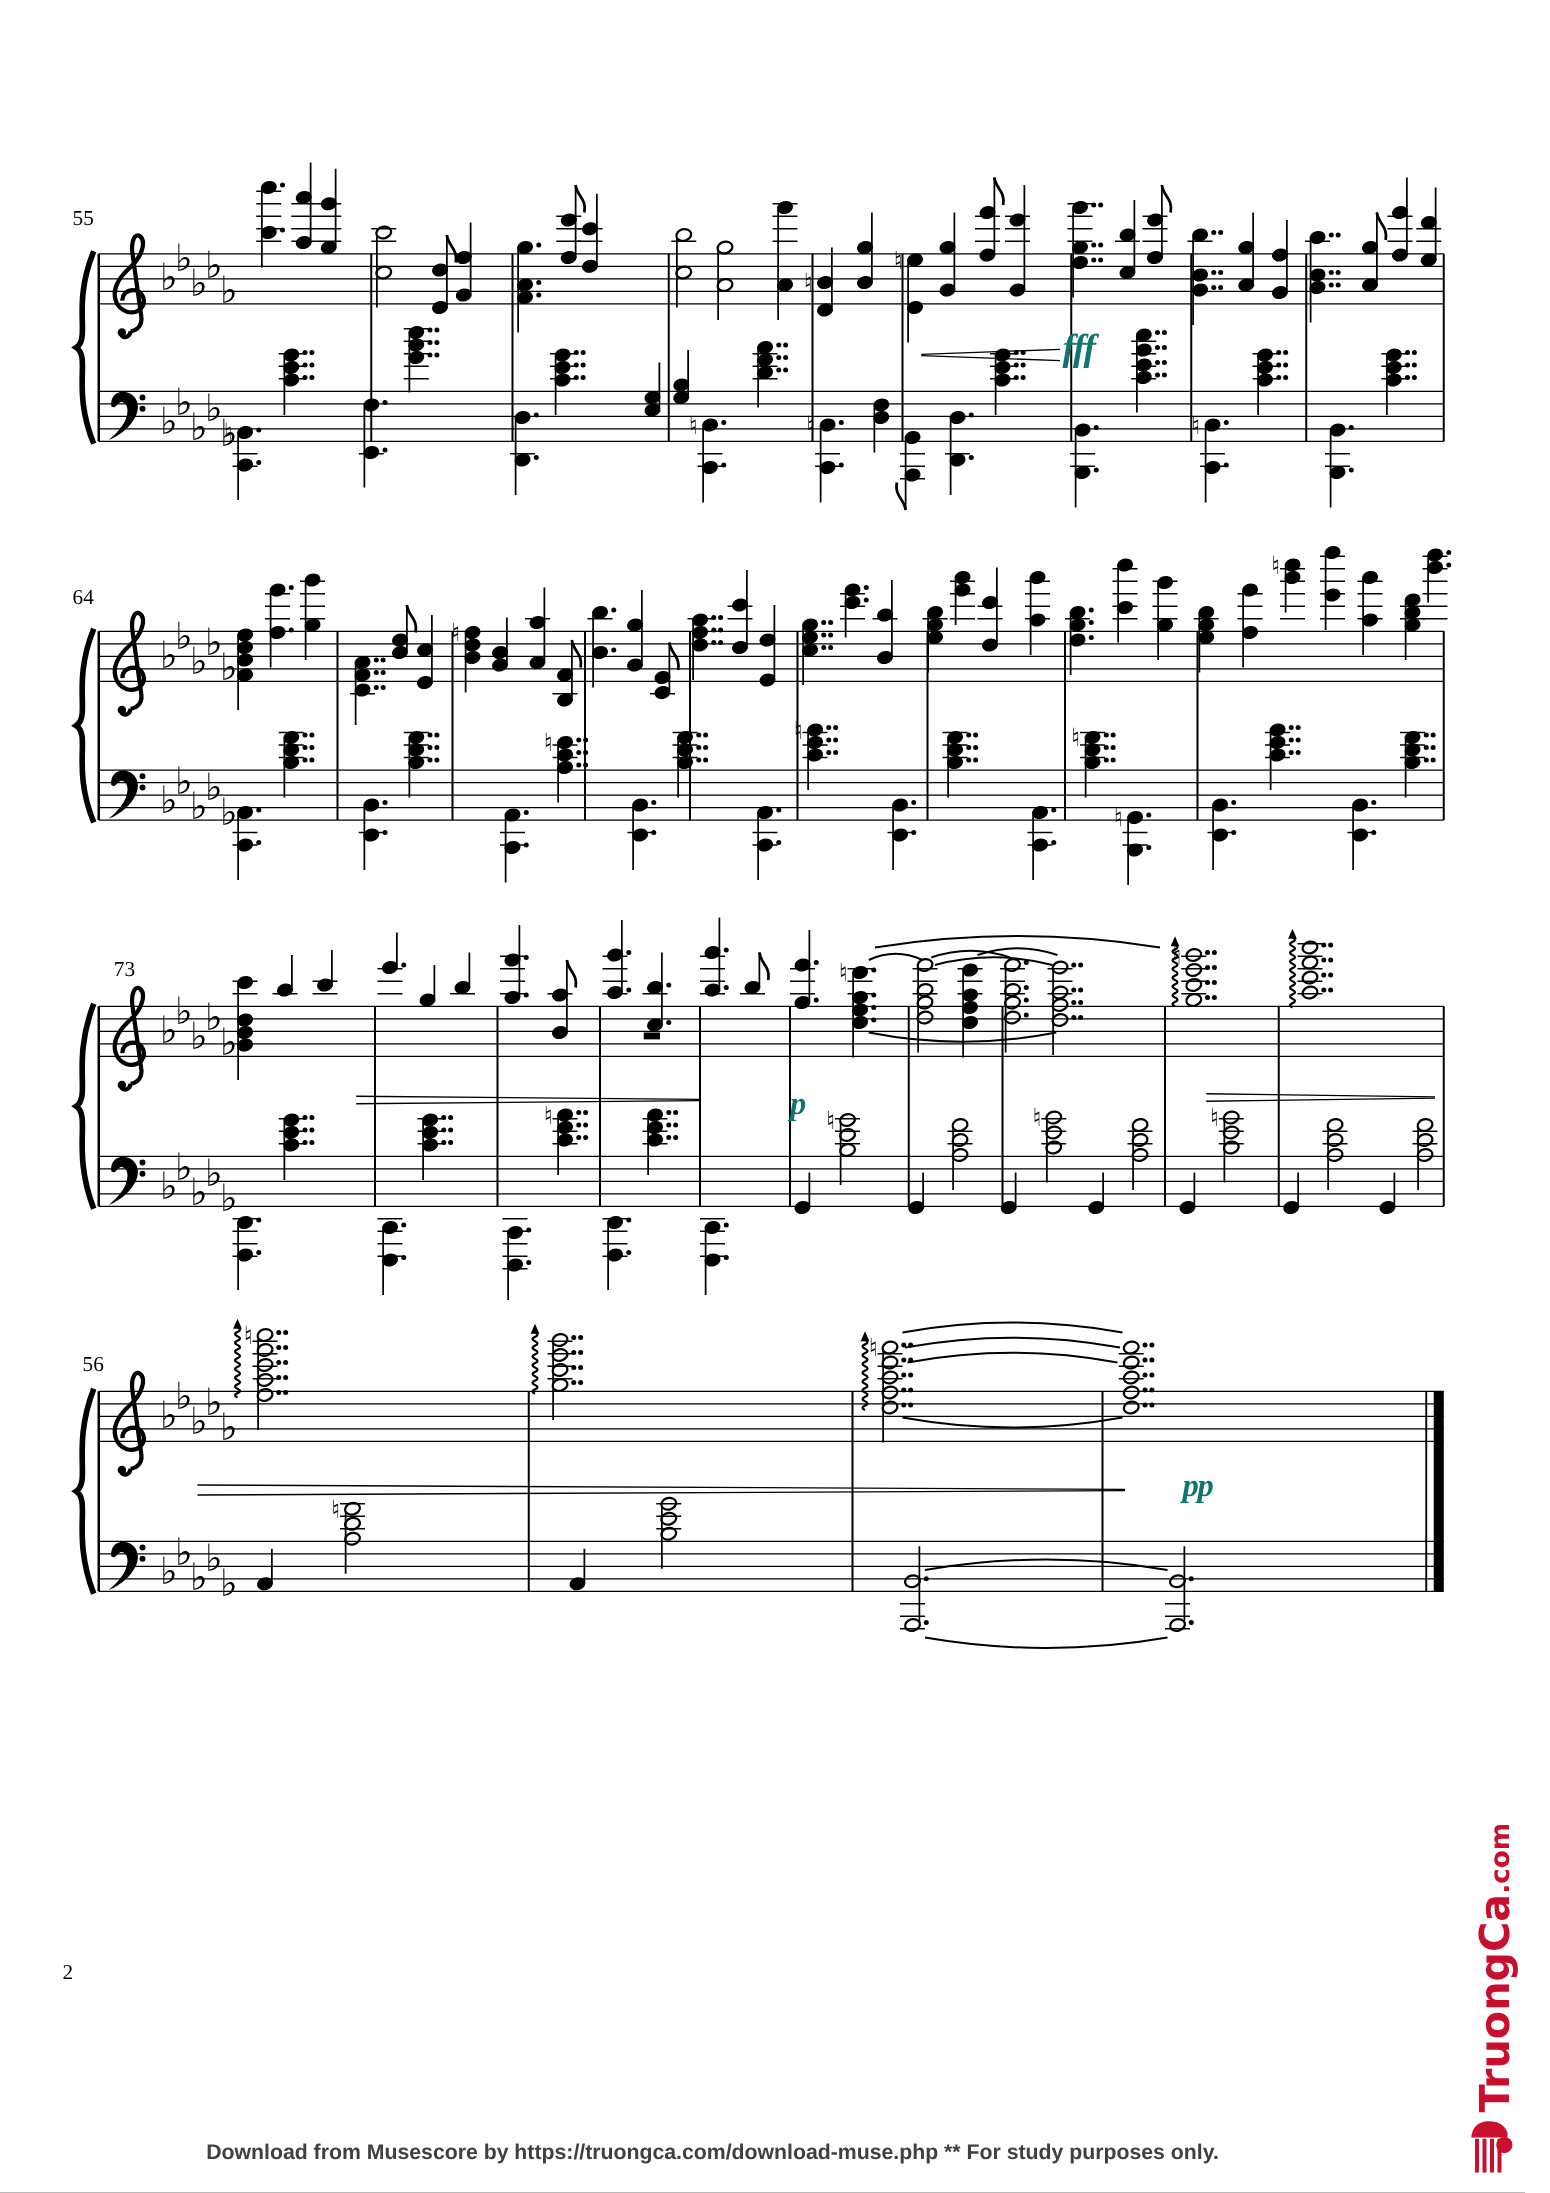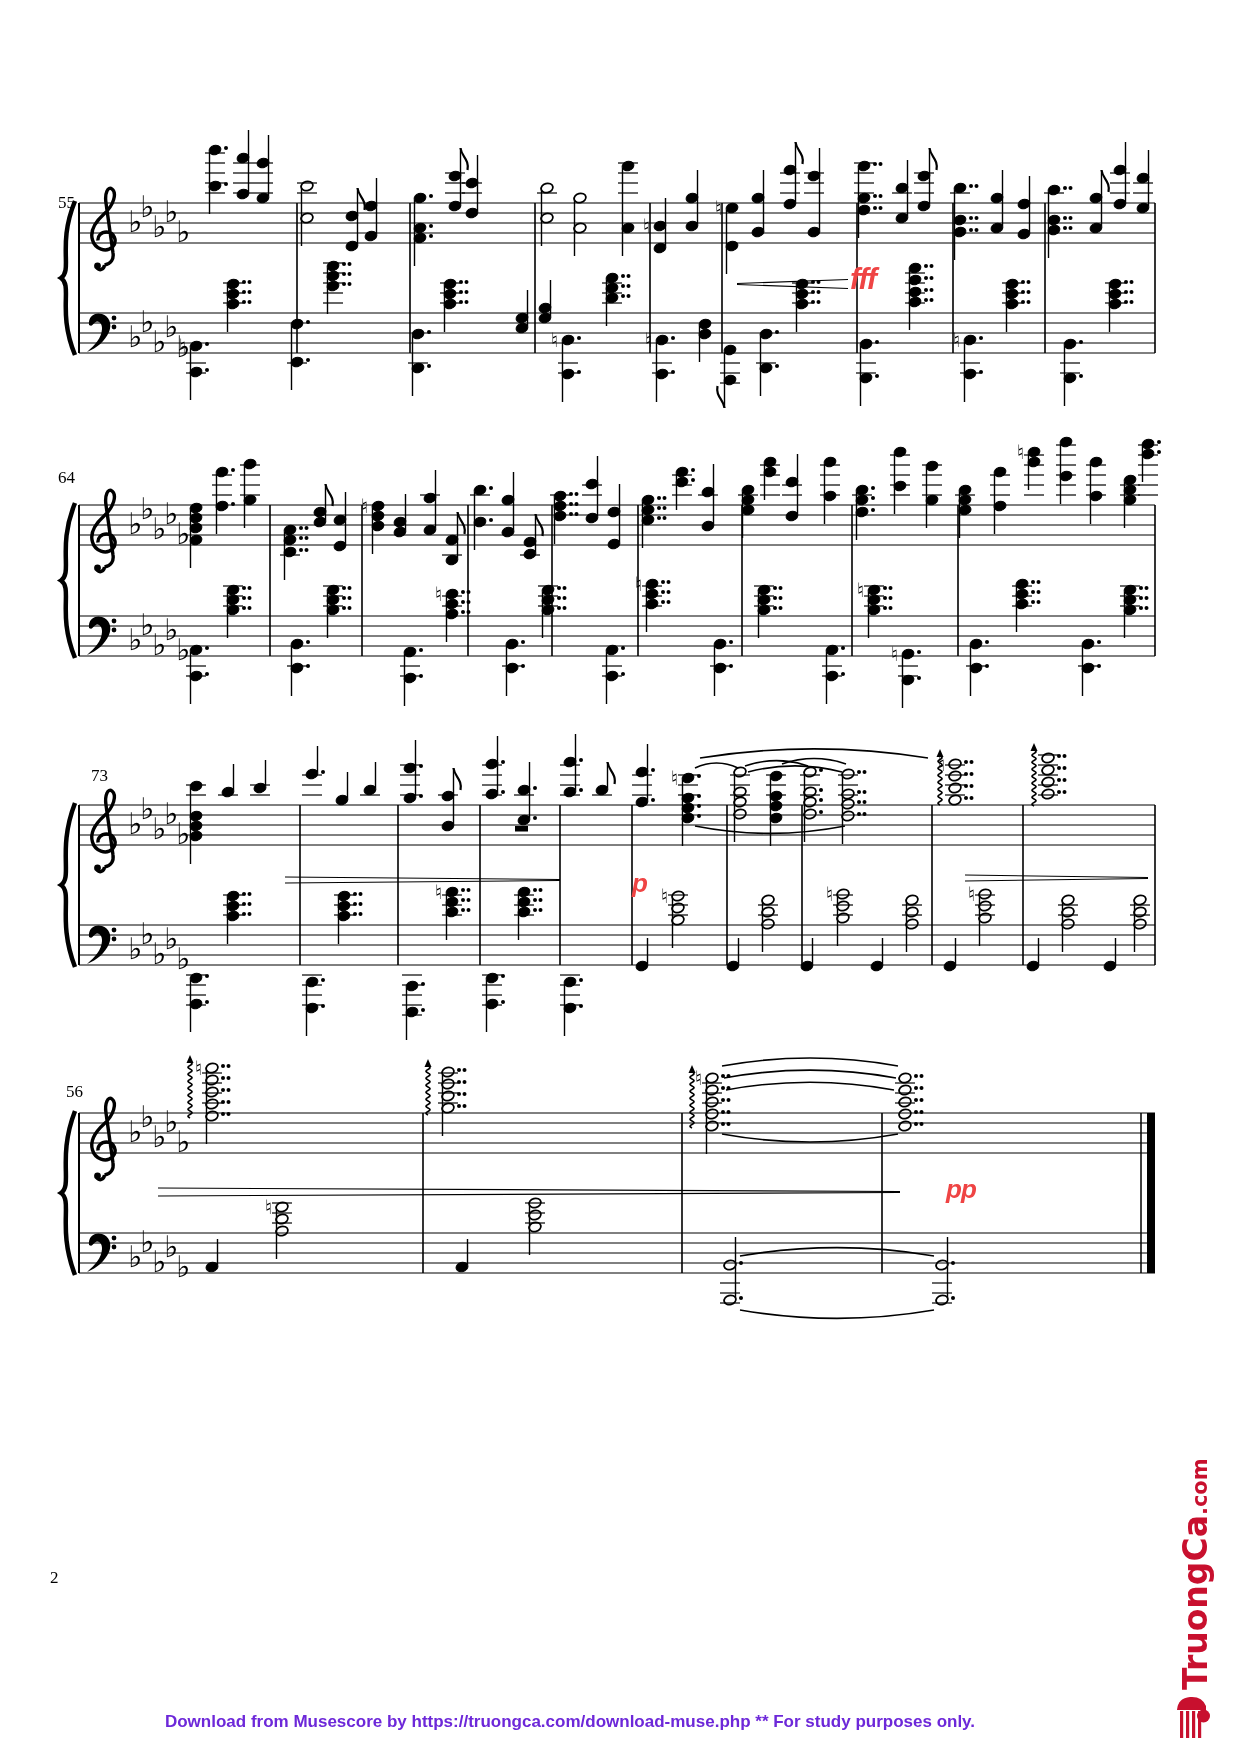--- a/index.html
+++ b/index.html
@@ -1,23 +1,23 @@
 <!DOCTYPE html>
 <html><head>
 <meta charset="utf-8">
 <style>
   html,body{margin:0;padding:0;background:#888;}
   .page{position:relative;width:1240px;height:1754px;background:#ffffff;overflow:hidden;
         font-family:"Liberation Serif", serif;}
   #score-svg{position:absolute;left:0;top:0;}
   .measure-number{position:absolute;font-family:"Liberation Serif",serif;font-size:17px;color:#000;}
-  .dyn{position:absolute;font-family:Liberation Sans, sans-serif;font-style:italic;font-weight:bold;color:#ef4444;letter-spacing:-1px;}
+  .dyn{position:absolute;font-family:Liberation Serif, serif;font-style:italic;font-weight:bold;color:#0f766e;letter-spacing:-1px;}
   .page-number{position:absolute;left:50px;top:1568px;font-size:17px;font-family:"Liberation Serif",serif;color:#000;}
   .footer-text{position:absolute;left:0;top:1712px;width:1140px;text-align:center;
-        font-family:"Liberation Sans",sans-serif;font-weight:700;font-size:17px;color:#6d28d9;}
+        font-family:"Liberation Sans",sans-serif;font-weight:700;font-size:17px;color:#404040;}
   .watermark{position:absolute;left:1176px;top:1690px;transform:rotate(-90deg);transform-origin:top left;
         white-space:nowrap;font-family:"DejaVu Sans",sans-serif;font-weight:bold;line-height:40px;}
   .watermark .wm-main{font-size:33px;}
   .watermark .wm-suffix{font-size:21px;}
   .logo{position:absolute;left:1176px;top:1694px;}
 </style>
 </head>
 <body>
 
 <div class="page">
@@ -1436,20 +1436,20 @@
   <svg class="logo" width="36" height="52" viewBox="0 0 36 52">
     <path d="M1,16 Q2,4 14,3 Q26,2 30,12 L30,16 Z" fill="#c8102e"></path>
     <rect x="4" y="17" width="3.2" height="27" fill="#c8102e"></rect>
     <rect x="10" y="17" width="3.2" height="27" fill="#c8102e"></rect>
     <rect x="16" y="17" width="3.2" height="27" fill="#c8102e"></rect>
     <rect x="22" y="17" width="3.2" height="27" fill="#c8102e"></rect>
     <circle cx="27.5" cy="22" r="6.5" fill="#c8102e"></circle>
   </svg>
 
   <div class="footer-text">Download from Musescore by https://truongca.com/download-muse.php ** For study purposes only.</div>
-<div class="measure-number" style="left: 58px; top: 165px; margin-top: 28px;">55</div>
+<div class="measure-number" style="left: 58px; top: 165px;">55</div>
     <div class="dyn" style="left: 850px; top: 262px; font-size: 30px;">fff</div>
     <div class="measure-number" style="left: 58px; top: 468px; text-align: right;">64</div>
     <div class="measure-number" style="left: 58px; top: 766px; margin-left: 33px;">73</div>
     <div class="dyn" style="left: 632px; top: 868px; font-size: 26px;">p</div>
     <div class="measure-number" style="left: 66px; top: 1082px;">56</div>
     <div class="dyn" style="left: 922px; top: 1174px; font-size: 26px; margin-left: 24px;">pp</div>
   </div>
 
 </body></html>

